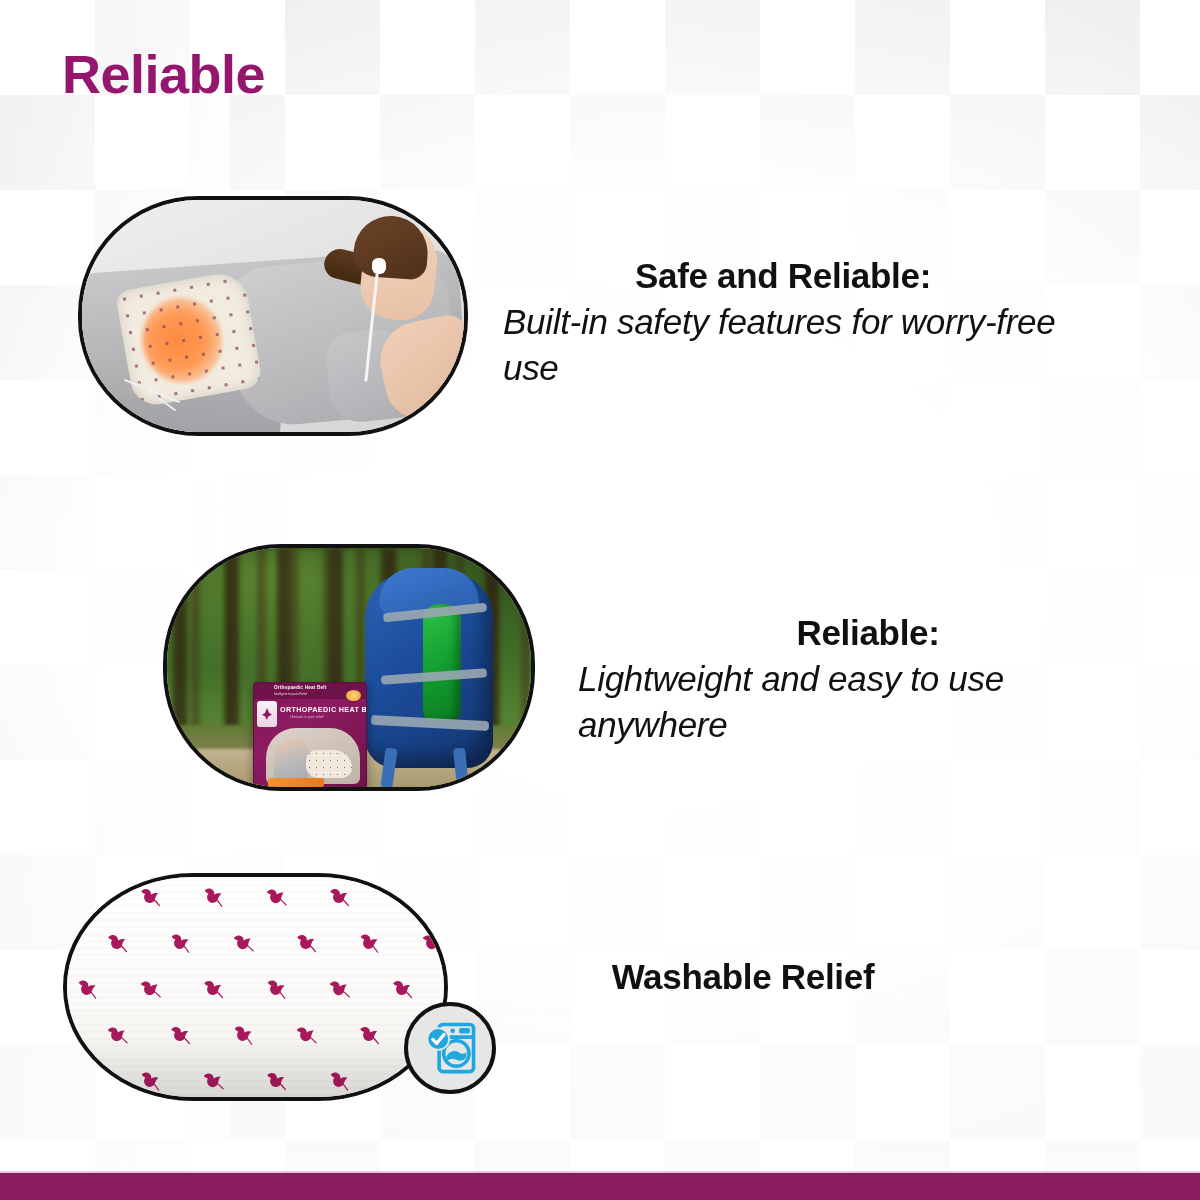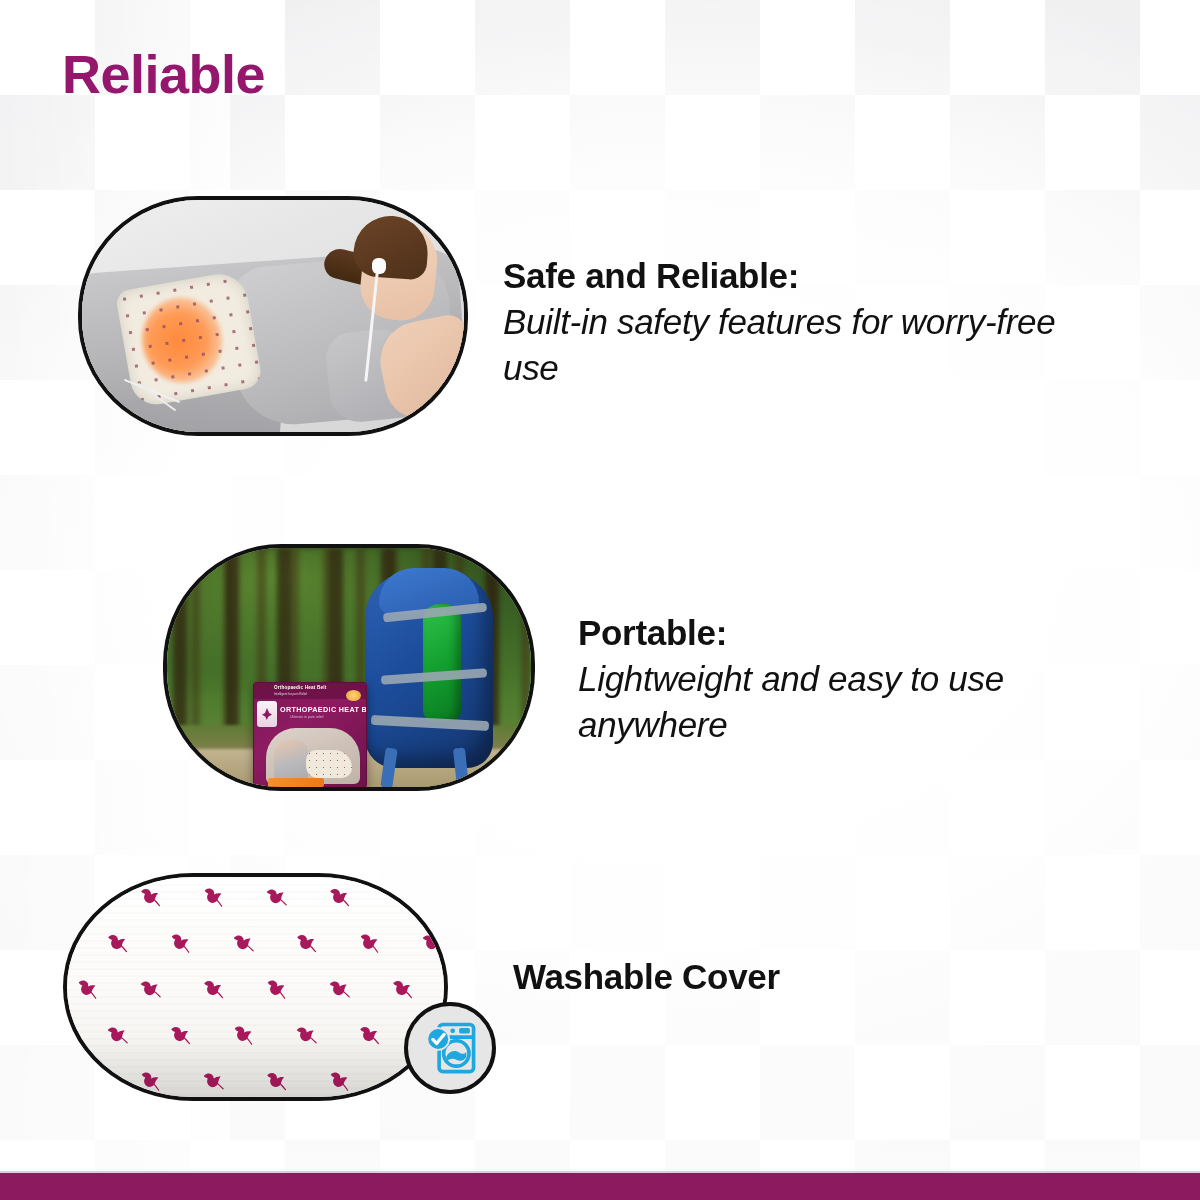--- a/index.html
+++ b/index.html
@@ -67,21 +67,21 @@
     box-sizing: border-box;
   }
 
   .benefit-text {
     position: absolute;
     color: #111111;
     font-size: 35px;
     line-height: 1.32;
     letter-spacing: -0.3px;
   }
-  .benefit-text .headline { font-weight: bold; display: block; }
+  .benefit-text .headline { font-weight: bold; display: block; text-align: center; }
   .benefit-text .body { font-weight: normal; display: block; font-style: italic; }
   .benefit-text.single .headline { font-weight: bold; }
 
   
   #photo-1 {
     left: 78px;
     top: 196px;
     width: 390px;
     height: 240px;
     border-radius: 120px / 118px;
@@ -519,21 +519,21 @@
       <div class="p2-box-sub">Ultimate in pain relief</div>
       <div class="p2-box-photo">
         <div class="p2-box-photo-person"></div>
         <div class="p2-box-photo-belt"></div>
       </div>
       <div class="p2-box-strip"></div>
     </div>
   </div>
 
   <div class="benefit-text" id="text-2">
-    <span class="headline">Portable:</span>
+    <span class="headline">Reliable:</span>
     <span class="body">Lightweight and easy to use anywhere</span>
   </div>
 
   <div class="photo-frame" id="photo-3">
     <div class="p3-fabric"></div>
     <div class="p3-folds"></div>
     <div id="motif-layer">
         <div class="motif" style="left: 8px; top: 8px; transform: rotate(-12deg);">
           <svg viewBox="0 0 30 26" aria-hidden="true">
             <path d="M6 4c2.6-1.6 6-1.3 8 1 1.3 1.5 1.7 3.4 1.3 5.2 2.6-1.4 5.6-1.6 8.4-.6-2.1 1.6-3.4 3.6-4.2 5.9-.8 2.3-2.8 3.9-5.2 4.2-2.9.4-5.6-1.2-6.7-3.8C6.5 13.4 7 10.6 8.6 8.7 6.9 8 5.5 6.7 4.6 5z" fill="currentColor"></path>
@@ -728,19 +728,19 @@
         <circle cx="39" cy="38" r="14" fill="none" stroke="currentColor" stroke-width="4"></circle>
         <path d="M28 41c4-6 10-7 14-4 3 2 6 2 8-1v6c-2 4-7 5-11 3-4-2-8-1-11 2z" fill="currentColor"></path>
         <circle cx="19" cy="22" r="13" fill="#e6e6e6"></circle>
         <circle cx="19" cy="22" r="11" fill="currentColor"></circle>
         <path d="M13 22.5l4.2 4.5L25.5 17" fill="none" stroke="#ffffff" stroke-width="3.6" stroke-linecap="round" stroke-linejoin="round"></path>
       </svg>
     </div>
   </div>
 
   <div class="benefit-text single" id="text-3">
-    <span class="headline">Washable Cover</span>
+    <span class="headline">Washable Relief</span>
   </div>
 
   <div class="bottom-bar-hair"></div>
   <div class="bottom-bar"></div>
 
 </div>
 
 </body></html>

